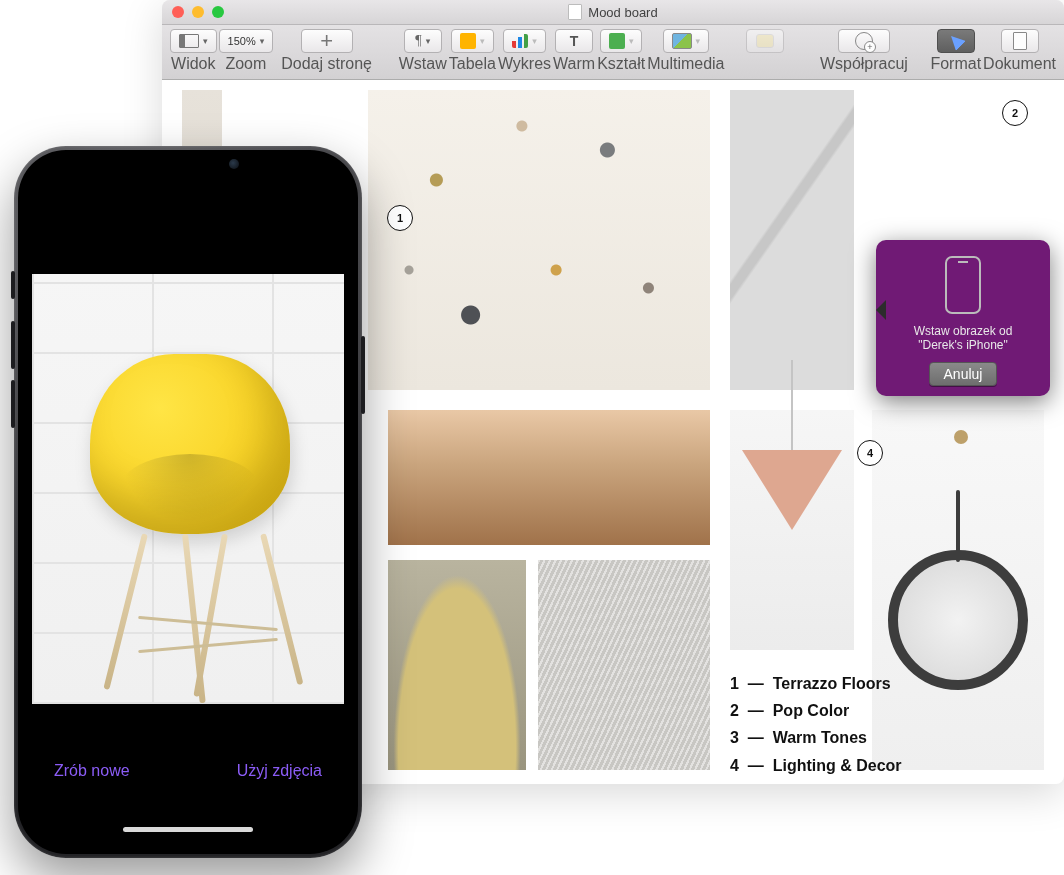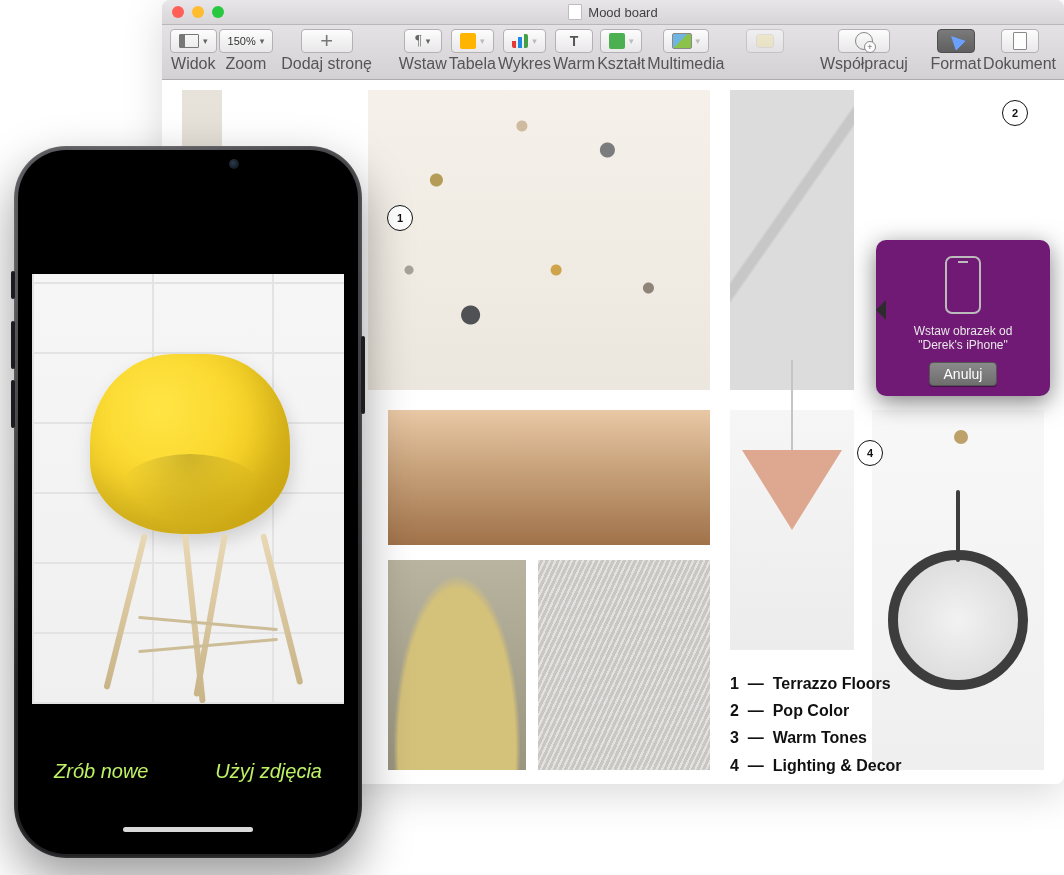--- a/index.html
+++ b/index.html
@@ -439,23 +439,22 @@
     position:absolute;height:3px;background:#cdbd96;border-radius:2px;
   }
   .strut.s1{left:66px;top:278px;width:140px;transform:rotate(5deg);}
   .strut.s2{left:66px;top:300px;width:140px;transform:rotate(-5deg);}
 
   .cam-bottom{
     position:absolute;left:0;right:0;bottom:0;height:120px;
     display:flex;align-items:center;justify-content:space-between;
     padding:0 22px 18px;
     box-sizing:border-box;
-    color:#bef264;
-    font-size:20px;
-    font-style:italic;
+    color:#8b5cf6;
+    font-size:16px;
   }
   .home-ind{
     position:absolute;left:50%;bottom:8px;transform:translateX(-50%);
     width:130px;height:5px;border-radius:3px;background:#fff;opacity:.85;
   }
 
   
   .side-btn{position:absolute;background:#1c1c1f;border-radius:3px;}
   .sb-silence{left:-3px;top:125px;width:4px;height:28px;}
   .sb-vup    {left:-3px;top:175px;width:4px;height:48px;}

